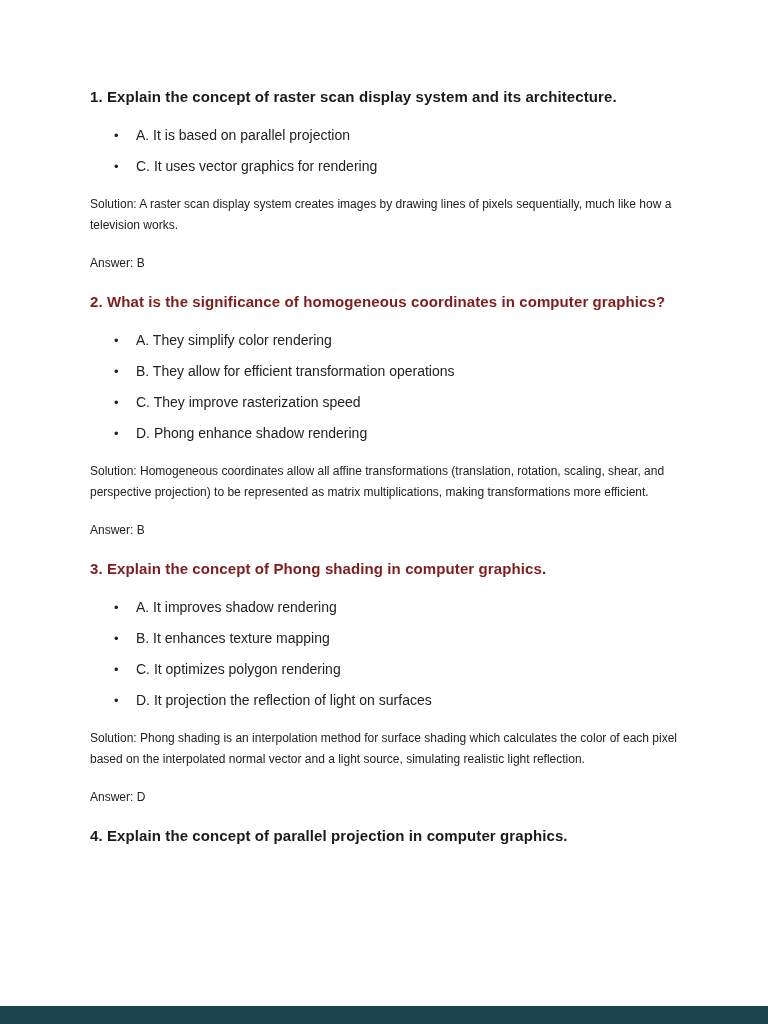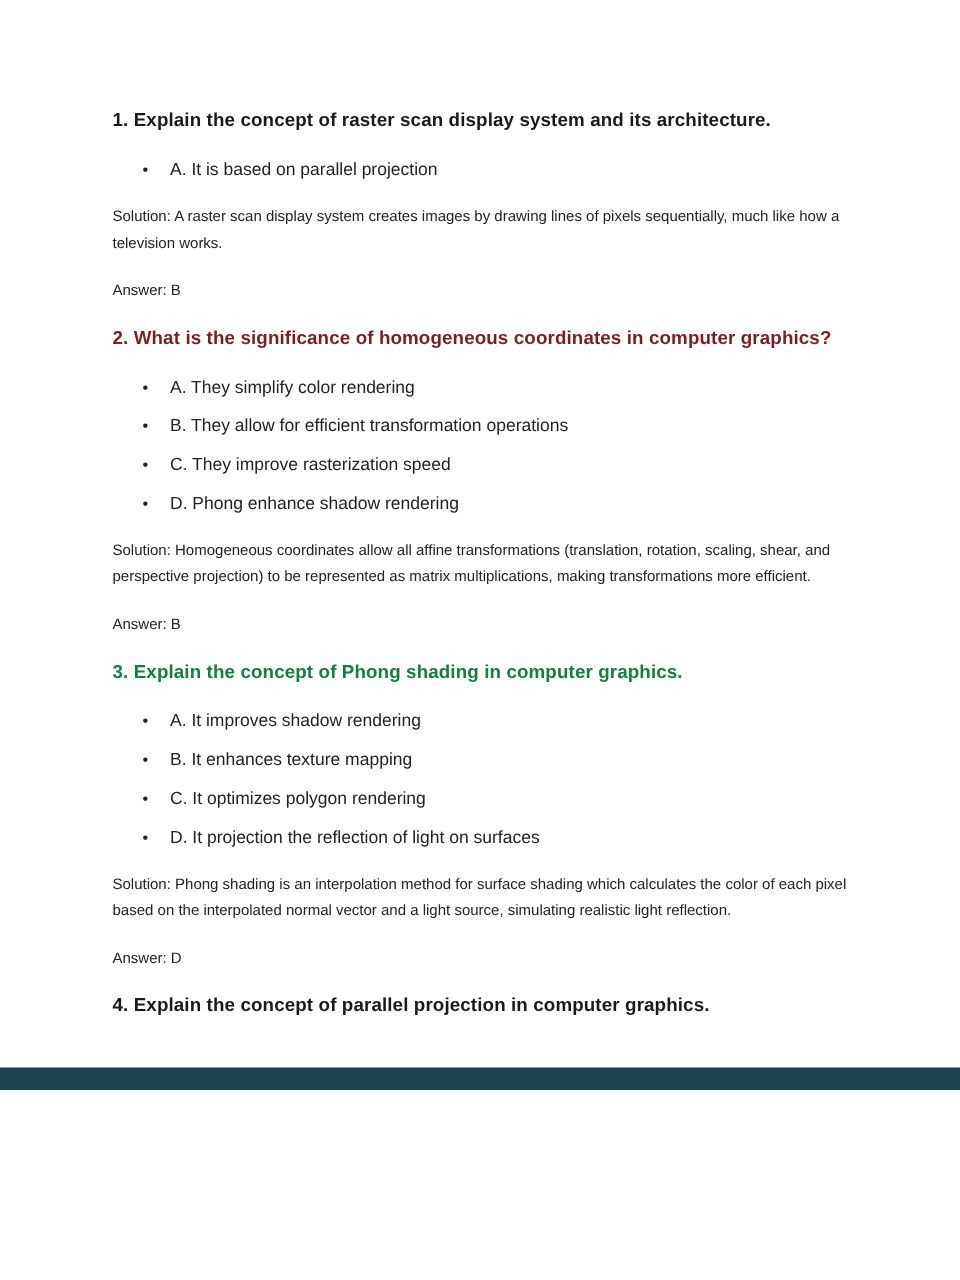--- a/index.html
+++ b/index.html
@@ -2,21 +2,21 @@
 <html><head>
 <meta charset="utf-8">
 <style>
   * { margin: 0; padding: 0; box-sizing: border-box; }
   html, body { width: 768px; height: 1024px; overflow: hidden; }
   body {
     background: #ffffff;
     font-family: "Liberation Sans", "DejaVu Sans", sans-serif;
     color: #222222;
   }
-  .viewer { position: relative; width: 768px; height: 872px; background: #ffffff; }
+  .viewer { position: relative; width: 768px; height: 1024px; background: #ffffff; }
   .doc-page {
     position: absolute;
     top: 0; left: 0; right: 0; bottom: 18px;
     background: #ffffff;
     padding: 86px 90px 0 90px;
     overflow: hidden;
   }
   .q-title {
     font-size: 15px;
     font-weight: bold;
@@ -60,39 +60,40 @@
 </style>
 </head>
 <body style="background: rgb(255, 255, 255); color: rgb(34, 34, 34);">
 
 <div class="viewer">
   <main class="doc-page">
   <section class="question">
     <h2 class="q-title" style="color: rgb(26, 26, 26);">1. Explain the concept of raster scan display system and its architecture.</h2>
     <ul class="options">
           <li>A. It is based on parallel projection</li>
+          <li>C. It uses vector graphics for rendering</li>
         </ul>
     <p class="para solution">Solution: A raster scan display system creates images by drawing lines of pixels sequentially, much like how a television works.</p>
     <p class="para answer">Answer: B</p>
   </section>
 
   <section class="question">
     <h2 class="q-title" style="color: #7f1d1d;">2. What is the significance of homogeneous coordinates in computer graphics?</h2>
     <ul class="options">
           <li>A. They simplify color rendering</li>
           <li>B. They allow for efficient transformation operations</li>
           <li>C. They improve rasterization speed</li>
           <li>D. Phong enhance shadow rendering</li>
         </ul>
     <p class="para solution">Solution: Homogeneous coordinates allow all affine transformations (translation, rotation, scaling, shear, and perspective projection) to be represented as matrix multiplications, making transformations more efficient.</p>
     <p class="para answer">Answer: B</p>
   </section>
 
   <section class="question">
-    <h2 class="q-title" style="color: #15803d;">3. Explain the concept of Phong shading in computer graphics.</h2>
+    <h2 class="q-title" style="color: #7f1d1d;">3. Explain the concept of Phong shading in computer graphics.</h2>
     <ul class="options">
           <li>A. It improves shadow rendering</li>
           <li>B. It enhances texture mapping</li>
           <li>C. It optimizes polygon rendering</li>
           <li>D. It projection the reflection of light on surfaces</li>
         </ul>
     <p class="para solution">Solution: Phong shading is an interpolation method for surface shading which calculates the color of each pixel based on the interpolated normal vector and a light source, simulating realistic light reflection.</p>
     <p class="para answer">Answer: D</p>
   </section>
 

